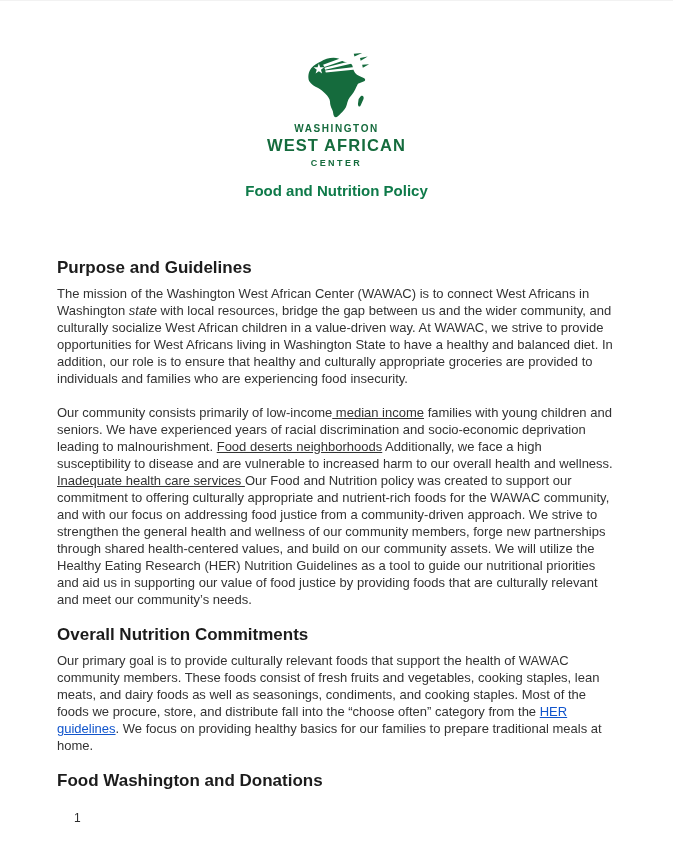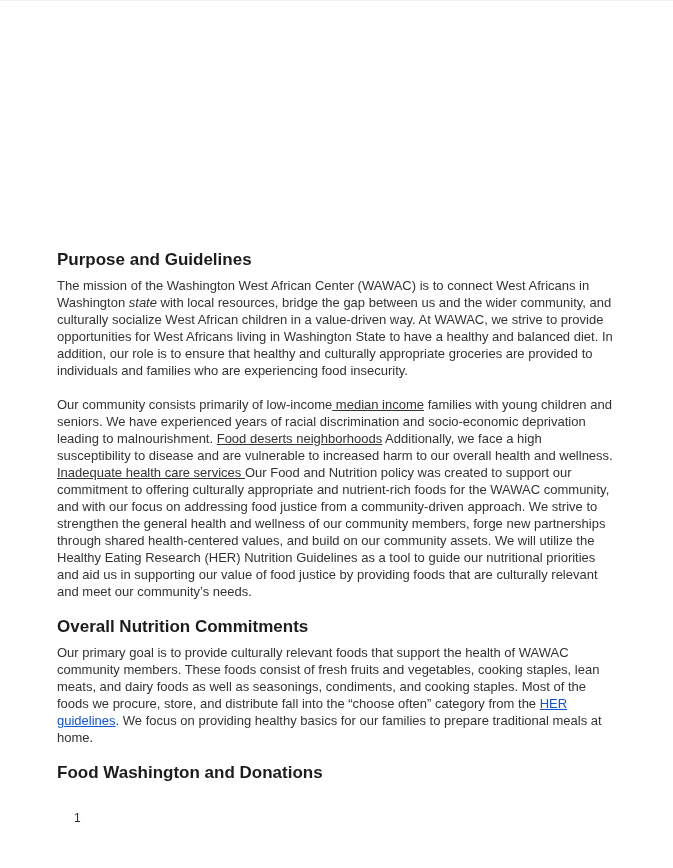--- a/index.html
+++ b/index.html
@@ -30,40 +30,67 @@
   .doc-title {
     font-size:15px; font-weight:bold;
     color:var(--title-green); margin-top:14px;
   }
   .document-body {
     position:absolute; left:57px; top:241px; width:560px;
     text-align:left;
   }
   .section-heading {
     font-size:17px; font-weight:bold; color:#1c1c1c;
-    margin:8px 0 7px 0; line-height:20px;
+    margin:16px 0 7px 0; line-height:20px;
   }
   .section-heading:not(:first-child) { margin-top:13px; }
   .body-paragraph {
     font-size:13px; line-height:17px; margin:0 0 17px 0; color:#333333;
   }
   .run-bolditalic { font-weight:normal; font-style:italic; }
   .run-boldunderline { font-weight:normal; text-decoration:underline; }
   .run-underline { }
   a.run-link { color:var(--link-blue); text-decoration:underline; cursor:pointer; }
   .page-number {
     position:absolute; left:74px; top:810px;
     font-size:12px; color:#2e2e2e;
   }
 </style>
 </head>
 <body>
 
 <div class="page">
 
+  <div class="logo-block">
+    <svg class="logo-svg" width="70" height="67" viewBox="0 0 100 96" xmlns="http://www.w3.org/2000/svg">
+
+      <path fill="#156b3d" d="M27 12 C33 8 45 5 52 8 C56 10 58 13 64 13
+        C69 13 72 16 73 21 C74 27 77 31 82 33 L89 36 C91 37 91 40 88 41
+        L80 44 C77 50 75 56 71 60 C67 64 65 69 64 74 C63 79 59 83 55 87
+        C52 90 49 94 46 91 C44 88 45 84 43 81 C41 77 40 74 40 70
+        C40 66 37 62 33 58 C30 55 27 52 23 50 C18 48 13 45 10 40
+        C8 35 9 27 13 22 C17 17 22 14 27 12 Z"></path>
+
+      <path fill="#156b3d" d="M84 62 C87 60 89 63 88 66 L84 75 C83 78 80 77 80 73 L81 66 Z"></path>
+
+      <path fill="#ffffff" d="M30 17 L70 2 L73 6 L32 20 Z"></path>
+      <path fill="#ffffff" d="M32 21 L80 9 L81 13 L33 24 Z"></path>
+      <path fill="#ffffff" d="M33 25 L84 19 L84 23 L34 28 Z"></path>
+
+      <path fill="#156b3d" d="M74 1 L86 0 L75 5 Z"></path>
+      <path fill="#156b3d" d="M83 7 L94 5 L84 11 Z"></path>
+      <path fill="#156b3d" d="M86 17 L96 16 L87 21 Z"></path>
+
+      <polygon fill="#ffffff" points="24,15 25.9,20.4 31.6,20.5 27.0,24.0 28.7,29.5 24,26.2 19.3,29.5 21.0,24.0 16.4,20.5 22.1,20.4"></polygon>
+    </svg>
+    <div class="org-line1">WASHINGTON</div>
+    <div class="org-line2">WEST AFRICAN</div>
+    <div class="org-line3">CENTER</div>
+    <div class="doc-title">Food and Nutrition Policy</div>
+  </div>
 
   <div class="document-body">
       <h2 class="section-heading">Purpose and Guidelines</h2>
       <p class="body-paragraph"><span>The mission of the Washington West African Center (WAWAC) is to connect West Africans in Washington </span><span class="run-bolditalic">state</span><span> with local resources, bridge the gap between us and the wider community, and culturally socialize West African children in a value-driven way. At WAWAC, we strive to provide opportunities for West Africans living in Washington State to have a healthy and balanced diet. In addition, our role is to ensure that healthy and culturally appropriate groceries are provided to individuals and families who are experiencing food insecurity.</span></p>
       <p class="body-paragraph"><span>Our community consists primarily of low-income</span><span class="run-boldunderline"> median income</span><span> families with young children and seniors. We have experienced years of racial discrimination and socio-economic deprivation leading to malnourishment. </span><span class="run-boldunderline">Food deserts neighborhoods</span><span> Additionally, we face a high susceptibility to disease and are vulnerable to increased harm to our overall health and wellness. </span><span class="run-boldunderline">Inadequate health care services </span><span>Our Food and Nutrition policy was created to support our commitment to offering culturally appropriate and nutrient-rich foods for the WAWAC community, and with our focus on addressing food justice from a community-driven approach. We strive to strengthen the general health and wellness of our community members, forge new partnerships through shared health-centered values, and build on our community assets. We will utilize the </span><span class="run-underline">Healthy Eating Research (HER) Nutrition Guidelines</span><span> as a tool to guide our nutritional priorities and aid us in supporting our value of food justice by providing foods that are culturally relevant and meet our community’s needs.</span></p>
       <h2 class="section-heading">Overall Nutrition Commitments</h2>
       <p class="body-paragraph"><span>Our primary goal is to provide culturally relevant foods that support the health of WAWAC community members. These foods consist of fresh fruits and vegetables, cooking staples, lean meats, and dairy foods as well as seasonings, condiments, and cooking staples. Most of the foods we procure, store, and distribute fall into the “choose often” category from the </span><a href="#" class="run-link">HER guidelines</a><span>. We focus on providing healthy basics for our families to prepare traditional meals at home.</span></p>
       <h2 class="section-heading">Food Washington and Donations</h2>
     </div>
 

